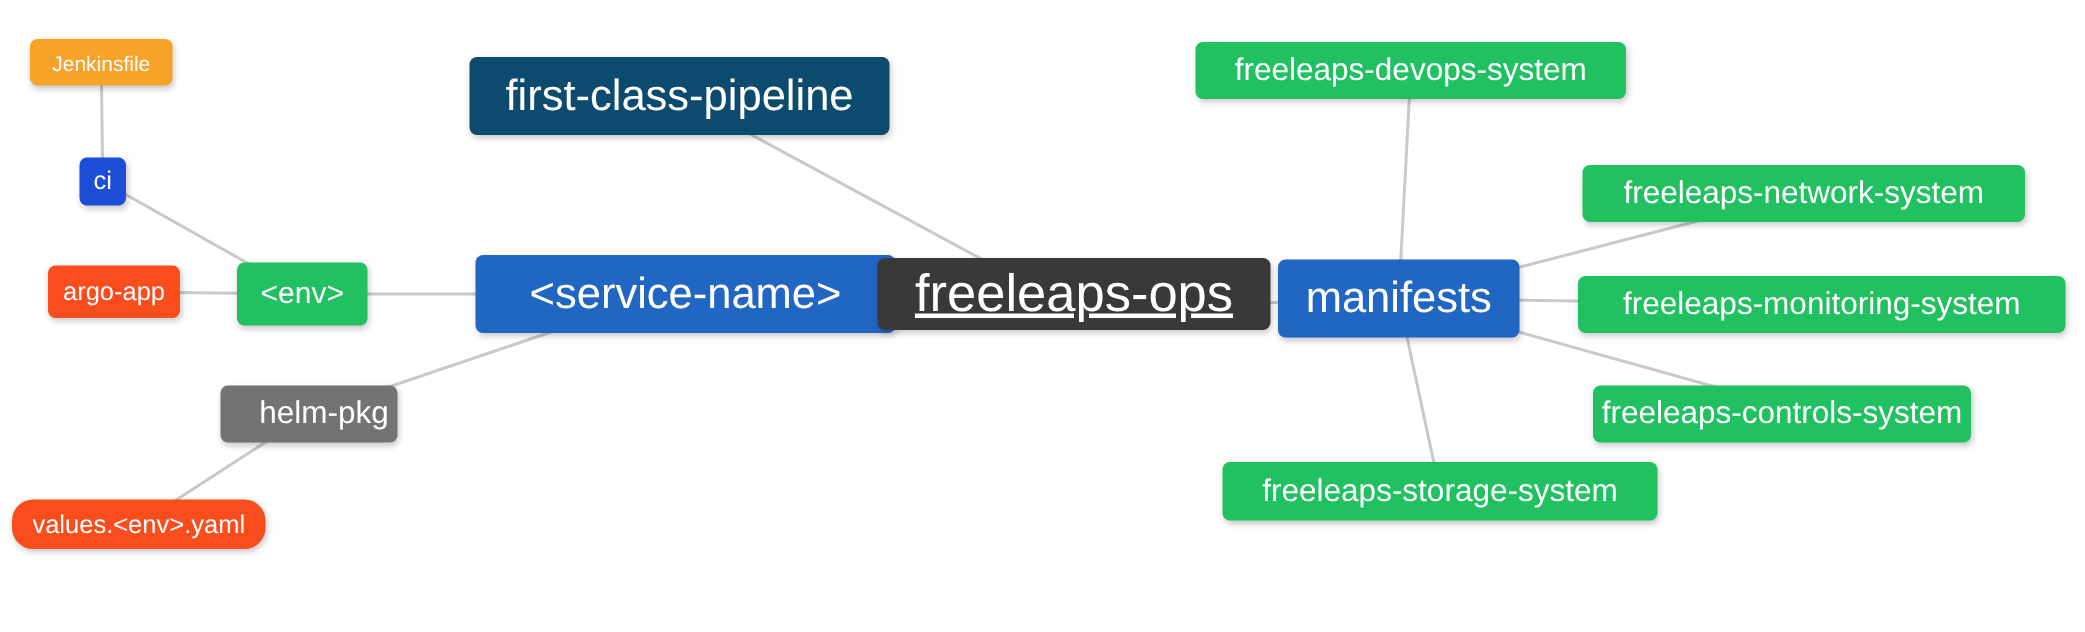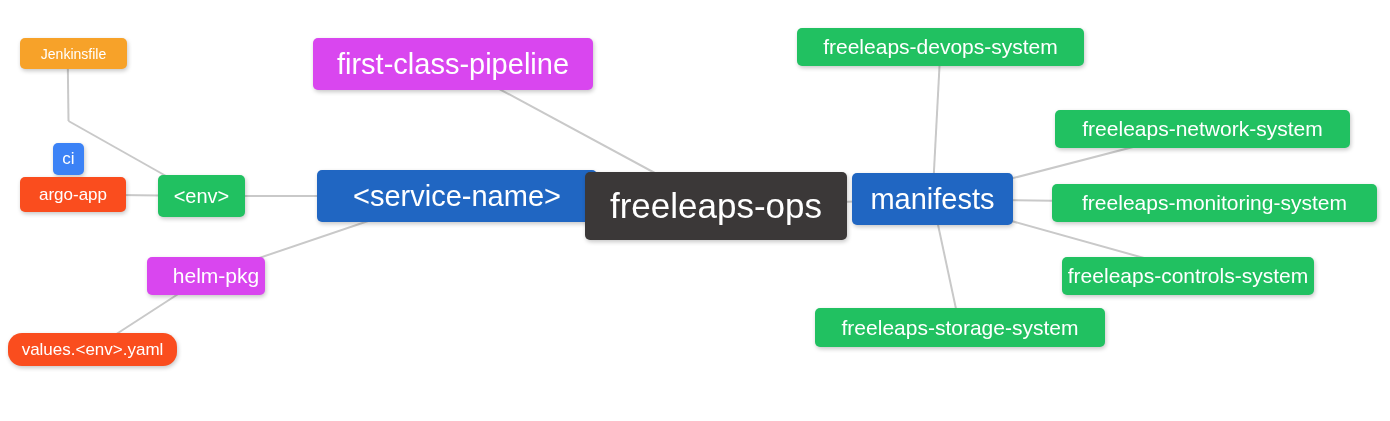--- a/index.html
+++ b/index.html
@@ -20,29 +20,29 @@
     display:flex;align-items:center;justify-content:center;
     color:#ffffff;
     white-space:nowrap;
     border-radius:5px;
     box-shadow:1px 2px 4px rgba(0,0,0,0.22);
     box-sizing:border-box;
     cursor:pointer;
     user-select:none;
   }
   
-  #n-jenkinsfile          {left:20px;  top:26px;  width:107px;  height:31px; font-size:14px;margin-top:12px;}
+  #n-jenkinsfile          {left:20px;  top:26px;  width:95px;  height:31px; font-size:14px;}
   #n-ci                   {left:53px;  top:105px; width:31px;  height:32px; font-size:17px;}
-  #n-argo_app             {left:20px;  top:177px; width:106px;  height:35px; font-size:17px;}
+  #n-argo_app             {left:32px;  top:177px; width:88px;  height:35px; font-size:17px;}
   #n-env                  {left:158px; top:175px; width:87px;  height:42px; font-size:20px;}
   #n-helm_pkg             {left:147px; top:257px; width:118px; height:38px; font-size:21px;}
   #n-values_env_yaml      {left:8px;   top:333px; width:169px; height:33px; font-size:17px;}
   #n-first_class_pipeline {left:313px; top:38px;  width:280px; height:52px; font-size:29px;}
   #n-service_name         {left:317px; top:170px; width:280px; height:52px; font-size:29px;}
-  #n-freeleaps_ops        {left:585px; top:172px; width:262px; height:68px; font-size:35px;}
+  #n-freeleaps_ops        {left:585px; top:172px; width:262px; height:48px; font-size:35px;text-decoration:underline;}
   #n-manifests            {left:852px; top:173px; width:161px; height:52px; font-size:29px;}
   #n-devops_system        {left:797px; top:28px;  width:287px; height:38px; font-size:21px;}
   #n-network_system       {left:1055px;top:110px; width:295px; height:38px; font-size:21px;}
   #n-monitoring_system    {left:1052px;top:184px; width:325px; height:38px; font-size:21px;}
   #n-controls_system      {left:1062px;top:257px; width:252px; height:38px; font-size:21px;}
   #n-storage_system       {left:815px; top:308px; width:290px; height:39px; font-size:21px;text-align:center;}
 </style>
 </head>
 <body>
 
@@ -60,31 +60,31 @@
       <line x1="716" y1="206" x2="932.5" y2="199" stroke="#c9c9c9" stroke-width="2"></line>
       <line x1="932.5" y1="199" x2="940.5" y2="47" stroke="#c9c9c9" stroke-width="2"></line>
       <line x1="932.5" y1="199" x2="1202.5" y2="129" stroke="#c9c9c9" stroke-width="2"></line>
       <line x1="932.5" y1="199" x2="1214.5" y2="203" stroke="#c9c9c9" stroke-width="2"></line>
       <line x1="932.5" y1="199" x2="1208.5" y2="276" stroke="#c9c9c9" stroke-width="2"></line>
       <line x1="932.5" y1="199" x2="960" y2="327.5" stroke="#c9c9c9" stroke-width="2"></line>
     </svg>
 
   <div class="node" id="n-jenkinsfile" style="background-color: rgb(247, 162, 41);">Jenkinsfile</div>
 
-  <div class="node" id="n-ci" style="background-color: #3b82f6; margin-top: 38px;">ci</div>
+  <div class="node" id="n-ci" style="background-color: #1d4ed8;">ci</div>
 
   <div class="node" id="n-argo_app" style="background-color: rgb(250, 77, 30);">argo-app</div>
 
   <div class="node" id="n-env" style="background-color: rgb(33, 193, 97);">&lt;env&gt;</div>
 
-  <div class="node" id="n-helm_pkg" style="background-color: #d946ef; padding-left: 20px;">helm-pkg</div>
+  <div class="node" id="n-helm_pkg" style="background-color: #737373; padding-left: 20px;">helm-pkg</div>
 
   <div class="node" id="n-values_env_yaml" style="background-color: rgb(250, 77, 30); border-radius: 14px;">values.&lt;env&gt;.yaml</div>
 
-  <div class="node" id="n-first_class_pipeline" style="background-color: #d946ef;">first-class-pipeline</div>
+  <div class="node" id="n-first_class_pipeline" style="background-color: #0c4a6e;">first-class-pipeline</div>
 
   <div class="node" id="n-service_name" style="background-color: rgb(32, 102, 194);">&lt;service-name&gt;</div>
 
   <div class="node" id="n-freeleaps_ops" style="background-color: rgb(59, 56, 56);">freeleaps-ops</div>
 
   <div class="node" id="n-manifests" style="background-color: rgb(32, 102, 194);">manifests</div>
 
   <div class="node" id="n-devops_system" style="background-color: rgb(33, 193, 97);">freeleaps-devops-system</div>
 
   <div class="node" id="n-monitoring_system" style="background-color: rgb(33, 193, 97);">freeleaps-monitoring-system</div>

